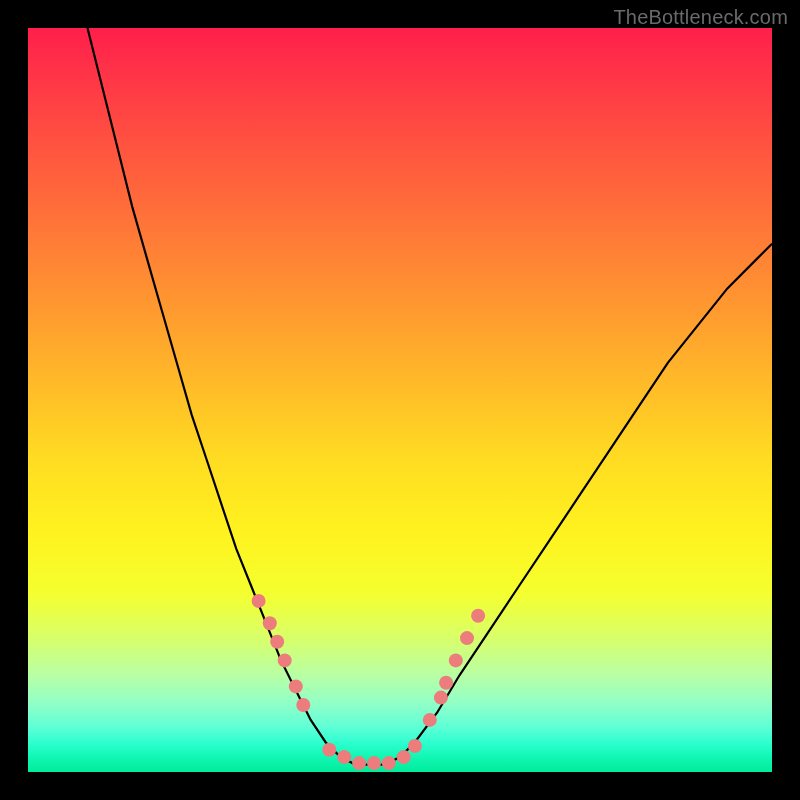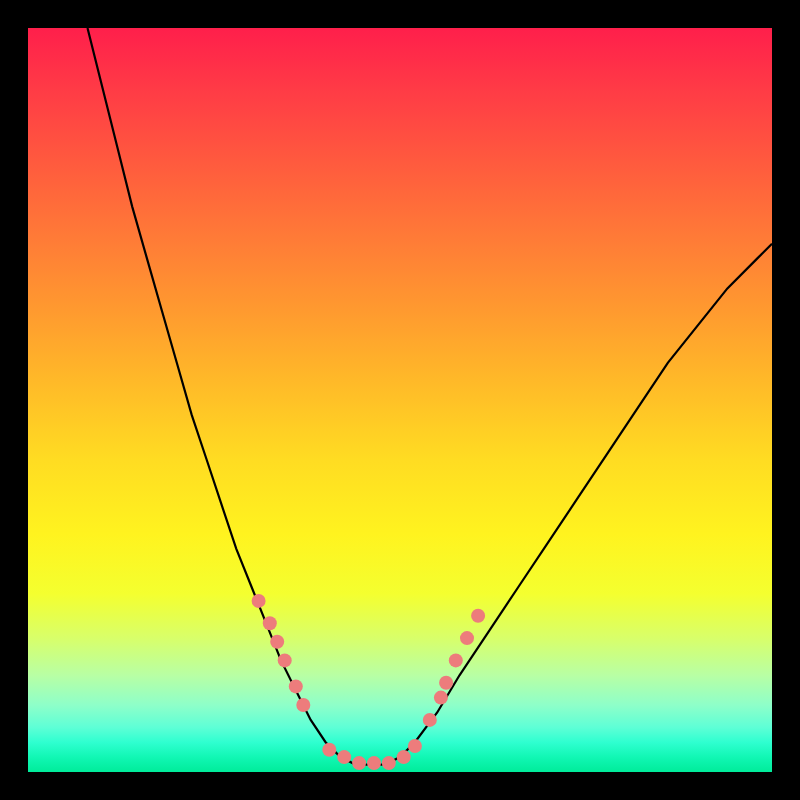--- a/index.html
+++ b/index.html
@@ -85,13 +85,14 @@
           <circle cx="386.9" cy="718.0" r="7" fill="#ed7c7c"></circle>
           <circle cx="401.8" cy="691.9" r="7" fill="#ed7c7c"></circle>
           <circle cx="412.9" cy="669.6" r="7" fill="#ed7c7c"></circle>
           <circle cx="418.1" cy="654.7" r="7" fill="#ed7c7c"></circle>
           <circle cx="427.8" cy="632.4" r="7" fill="#ed7c7c"></circle>
           <circle cx="439.0" cy="610.1" r="7" fill="#ed7c7c"></circle>
           <circle cx="450.1" cy="587.8" r="7" fill="#ed7c7c"></circle>
         </g>
     </svg>
   </div>
+  <div class="watermark">TheBottleneck.com</div>
 </div>
 
 </body></html>

